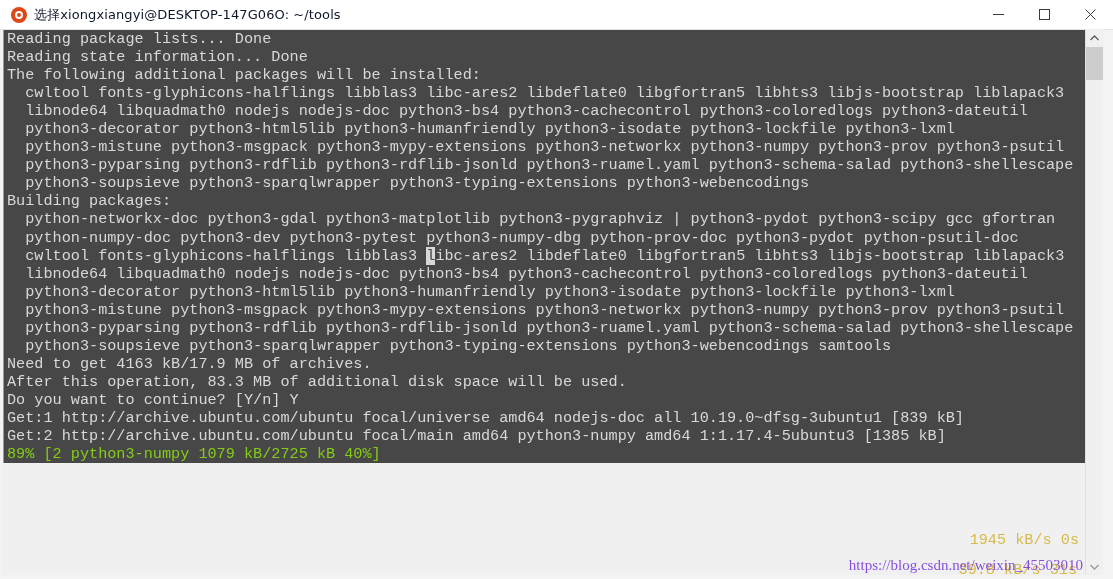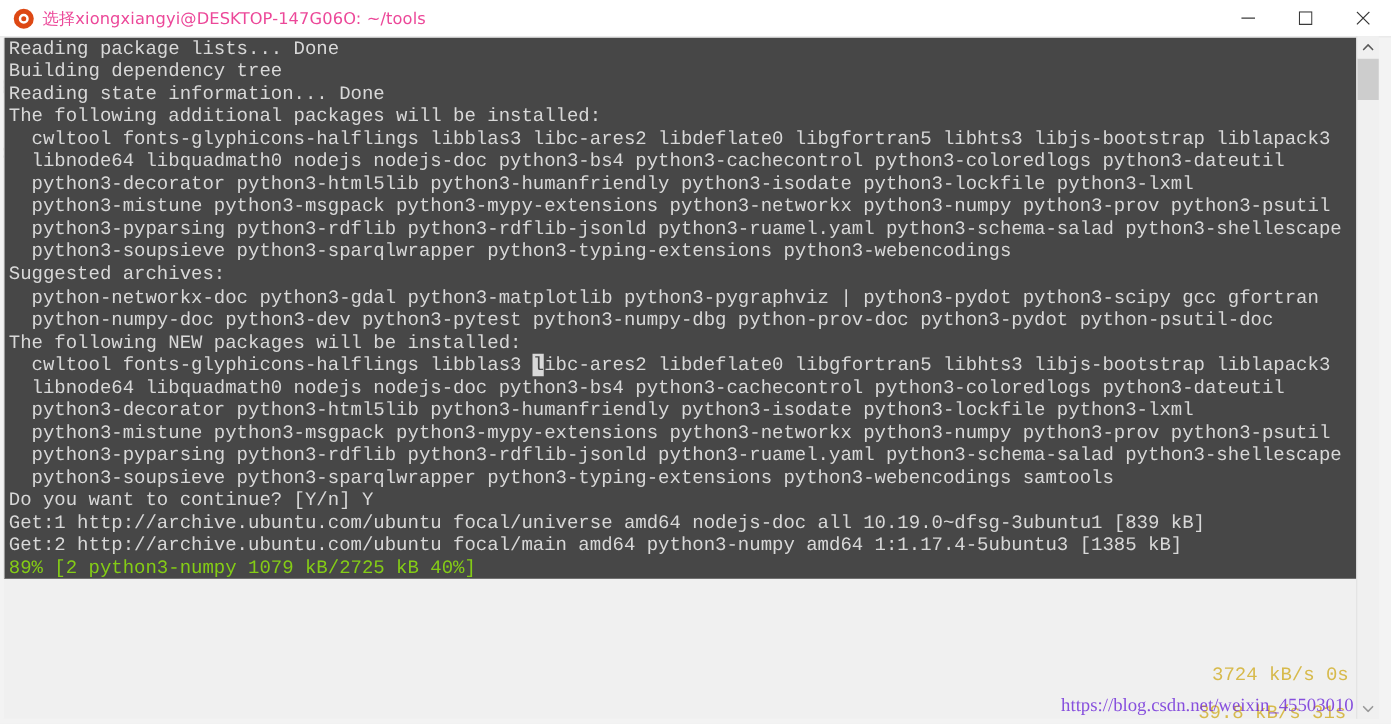--- a/index.html
+++ b/index.html
@@ -75,21 +75,21 @@
     position: absolute;
     left: 4px; top: 4px;
     width: 8px; height: 8px;
     border-radius: 50%;
     border: 2px solid #ffffff;
     box-sizing: border-box;
   }
   .tb-title {
     font-family: "DejaVu Sans", sans-serif;
     font-size: 13px;
-    color: #ec4899;
+    color: #0f172a;
     white-space: nowrap;
     letter-spacing: 0.1px;
   }
   .tb-controls {
     margin-left: auto;
     display: flex;
     height: 29px;
   }
   .tb-btn {
     width: 46px;
@@ -250,48 +250,48 @@
         <svg width="11" height="11" viewBox="0 0 11 11">
             <path d="M0.5 0.5 L10.5 10.5 M10.5 0.5 L0.5 10.5" stroke="#3a3a3a" stroke-width="1"></path>
           </svg>
       </div>
     </div>
   </div>
 
   <div class="term">
     <div class="term-inner" id="term-lines">
         <div class="line">Reading package lists... Done</div>
-        <div class="line">Building dependency tree</div>
         <div class="line">Reading state information... Done</div>
         <div class="line">The following additional packages will be installed:</div>
         <div class="line">  cwltool fonts-glyphicons-halflings libblas3 libc-ares2 libdeflate0 libgfortran5 libhts3 libjs-bootstrap liblapack3</div>
         <div class="line">  libnode64 libquadmath0 nodejs nodejs-doc python3-bs4 python3-cachecontrol python3-coloredlogs python3-dateutil</div>
         <div class="line">  python3-decorator python3-html5lib python3-humanfriendly python3-isodate python3-lockfile python3-lxml</div>
         <div class="line">  python3-mistune python3-msgpack python3-mypy-extensions python3-networkx python3-numpy python3-prov python3-psutil</div>
         <div class="line">  python3-pyparsing python3-rdflib python3-rdflib-jsonld python3-ruamel.yaml python3-schema-salad python3-shellescape</div>
         <div class="line">  python3-soupsieve python3-sparqlwrapper python3-typing-extensions python3-webencodings</div>
-        <div class="line">Suggested archives:</div>
+        <div class="line">Building packages:</div>
         <div class="line">  python-networkx-doc python3-gdal python3-matplotlib python3-pygraphviz | python3-pydot python3-scipy gcc gfortran</div>
         <div class="line">  python-numpy-doc python3-dev python3-pytest python3-numpy-dbg python-prov-doc python3-pydot python-psutil-doc</div>
-        <div class="line">The following NEW packages will be installed:</div>
         <div class="line">  cwltool fonts-glyphicons-halflings libblas3 <span class="cursor-cell">l</span>ibc-ares2 libdeflate0 libgfortran5 libhts3 libjs-bootstrap liblapack3</div>
         <div class="line">  libnode64 libquadmath0 nodejs nodejs-doc python3-bs4 python3-cachecontrol python3-coloredlogs python3-dateutil</div>
         <div class="line">  python3-decorator python3-html5lib python3-humanfriendly python3-isodate python3-lockfile python3-lxml</div>
         <div class="line">  python3-mistune python3-msgpack python3-mypy-extensions python3-networkx python3-numpy python3-prov python3-psutil</div>
         <div class="line">  python3-pyparsing python3-rdflib python3-rdflib-jsonld python3-ruamel.yaml python3-schema-salad python3-shellescape</div>
         <div class="line">  python3-soupsieve python3-sparqlwrapper python3-typing-extensions python3-webencodings samtools</div>
+        <div class="line">Need to get 4163 kB/17.9 MB of archives.</div>
+        <div class="line">After this operation, 83.3 MB of additional disk space will be used.</div>
         <div class="line">Do you want to continue? [Y/n] Y</div>
         <div class="line">Get:1 http://archive.ubuntu.com/ubuntu focal/universe amd64 nodejs-doc all 10.19.0~dfsg-3ubuntu1 [839 kB]</div>
         <div class="line">Get:2 http://archive.ubuntu.com/ubuntu focal/main amd64 python3-numpy amd64 1:1.17.4-5ubuntu3 [1385 kB]</div>
         <div class="line yellow">89% [2 python3-numpy 1079 kB/2725 kB 40%]</div>
         <div class="line yellow">93% [2 python3-numpy 1954 kB/2725 kB 72%]</div>
       </div>
   </div>
 
-  <div class="speed s1">3724 kB/s 0s</div>
+  <div class="speed s1">1945 kB/s 0s</div>
   <div class="speed s2">39.8 kB/s 31s</div>
 
   <div class="scrollbar">
     <div class="sb-arrow">
       <svg width="9" height="6" viewBox="0 0 9 6">
           <path d="M0.5 5 L4.5 1 L8.5 5" fill="none" stroke="#5a5a5a" stroke-width="1.3"></path>
         </svg>
     </div>
     <div class="sb-track"></div>
     <div class="sb-thumb"></div>

